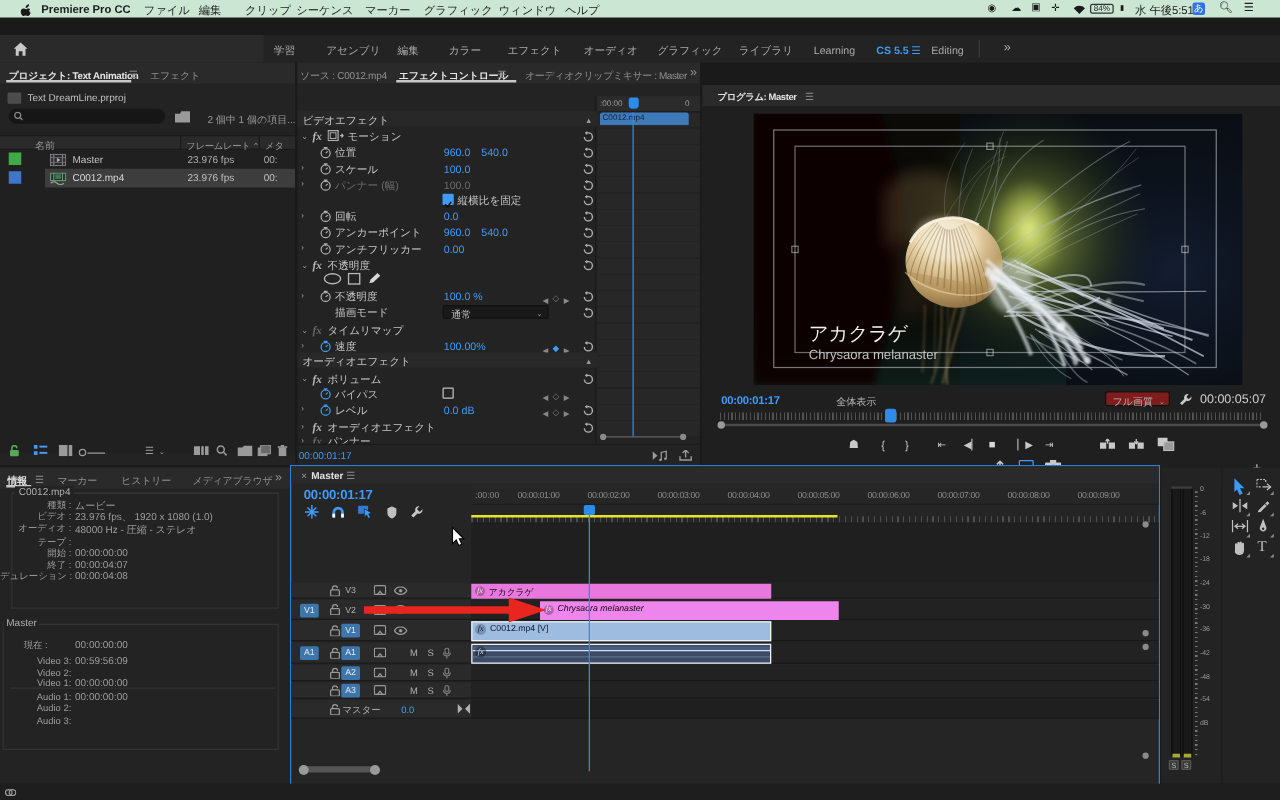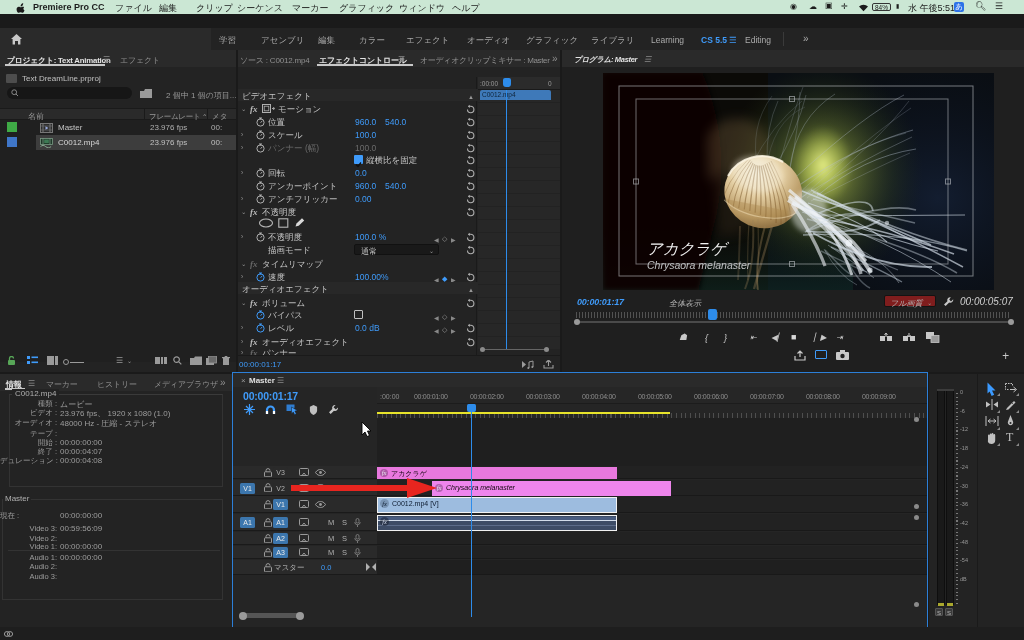--- a/index.html
+++ b/index.html
@@ -20,21 +20,21 @@
 .tabbar{position:absolute;left:0;top:0;width:100%;height:17px;background:#2a2a2a;color:#909090;font-size:8px;letter-spacing:-0.2px;}
 .tab{position:absolute;top:4.5px;white-space:nowrap;}
 .tab.on{color:#e4e4e4;font-weight:bold;border-bottom:0;text-align:center;}
 .underline{position:absolute;height:2px;background:#c8c8c8;}
 
 #proj{left:0;top:50px;width:236px;height:322px;}
 
 #fxp{left:238px;top:50px;width:322px;height:322px;}
 .blue{color:#3f9bfa;}
 
-#prog{left:562px;top:50px;width:462px;height:322px;font-style:italic;}
+#prog{left:562px;top:68px;width:462px;height:322px;}
 
 #info{left:0;top:374px;width:232px;height:253px;font-size:8px;color:#9d9d9d;}
 
 #tl{left:232px;top:372px;width:696px;height:258px;background:#252525;border:1px solid #2c7fd8;}
 
 #meters{left:929px;top:374px;width:48px;height:253px;}
 #tools{left:978px;top:374px;width:46px;height:253px;}
 </style></head>
 <body>
 <div id="stage">
@@ -636,21 +636,21 @@
   <div class="abs" style="left:60px;top:43.9px;font-size:8px;color:#9d9d9d;white-space:nowrap;">48000 Hz - 圧縮 - ステレオ</div>
   <div class="abs" style="left:0;top:54.5px;width:57px;text-align:right;font-size:7.5px;color:#9d9d9d;white-space:nowrap;">テープ :</div>
   <div class="abs" style="left:0;top:64.2px;width:57px;text-align:right;font-size:7.5px;color:#9d9d9d;white-space:nowrap;">開始 :</div>
   <div class="abs" style="left:60px;top:64.2px;font-size:8px;color:#9d9d9d;white-space:nowrap;">00:00:00:00</div>
   <div class="abs" style="left:0;top:73.0px;width:57px;text-align:right;font-size:7.5px;color:#9d9d9d;white-space:nowrap;">終了 :</div>
   <div class="abs" style="left:60px;top:73.0px;font-size:8px;color:#9d9d9d;white-space:nowrap;">00:00:04:07</div>
   <div class="abs" style="left:0;top:81.9px;width:57px;text-align:right;font-size:7.5px;color:#9d9d9d;white-space:nowrap;">デュレーション :</div>
   <div class="abs" style="left:60px;top:81.9px;font-size:8px;color:#9d9d9d;white-space:nowrap;">00:00:04:08</div>
   <div class="abs" style="left:2px;top:124.5px;width:221px;height:101px;border:1px solid #333;"></div>
   <div class="abs" style="left:3px;top:119.5px;background:#232323;padding:0 2px;font-size:8px;color:#b0b0b0;">Master</div>
-  <div class="abs" style="left:0;top:136.8px;width:57px;text-align:left;font-size:7.5px;color:#9d9d9d;">現在 :</div>
+  <div class="abs" style="left:0;top:136.8px;width:57px;text-align:center;font-size:7.5px;color:#9d9d9d;">現在 :</div>
   <div class="abs" style="left:60px;top:136.8px;font-size:8px;color:#9d9d9d;">00:00:00:00</div>
   <div class="abs" style="left:0;top:150.3px;width:57px;text-align:right;font-size:7.5px;color:#9d9d9d;">Video 3:</div>
   <div class="abs" style="left:60px;top:150.3px;font-size:8px;color:#9d9d9d;">00:59:56:09</div>
   <div class="abs" style="left:0;top:159.6px;width:57px;text-align:right;font-size:7.5px;color:#9d9d9d;">Video 2:</div>
   <div class="abs" style="left:0;top:168.0px;width:57px;text-align:right;font-size:7.5px;color:#9d9d9d;">Video 1:</div>
   <div class="abs" style="left:60px;top:168.0px;font-size:8px;color:#9d9d9d;">00:00:00:00</div>
   <div class="abs" style="left:0;top:179.0px;width:57px;text-align:right;font-size:7.5px;color:#9d9d9d;">Audio 1:</div>
   <div class="abs" style="left:60px;top:179.0px;font-size:8px;color:#9d9d9d;">00:00:00:00</div>
   <div class="abs" style="left:0;top:188.3px;width:57px;text-align:right;font-size:7.5px;color:#9d9d9d;">Audio 2:</div>
   <div class="abs" style="left:0;top:197.6px;width:57px;text-align:right;font-size:7.5px;color:#9d9d9d;">Audio 3:</div>

